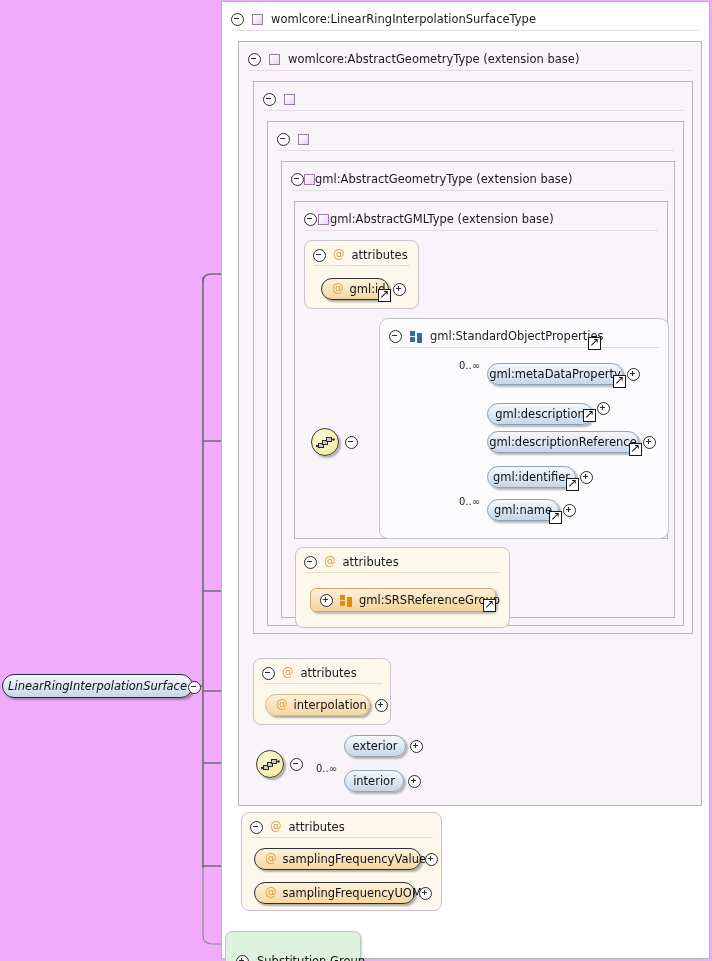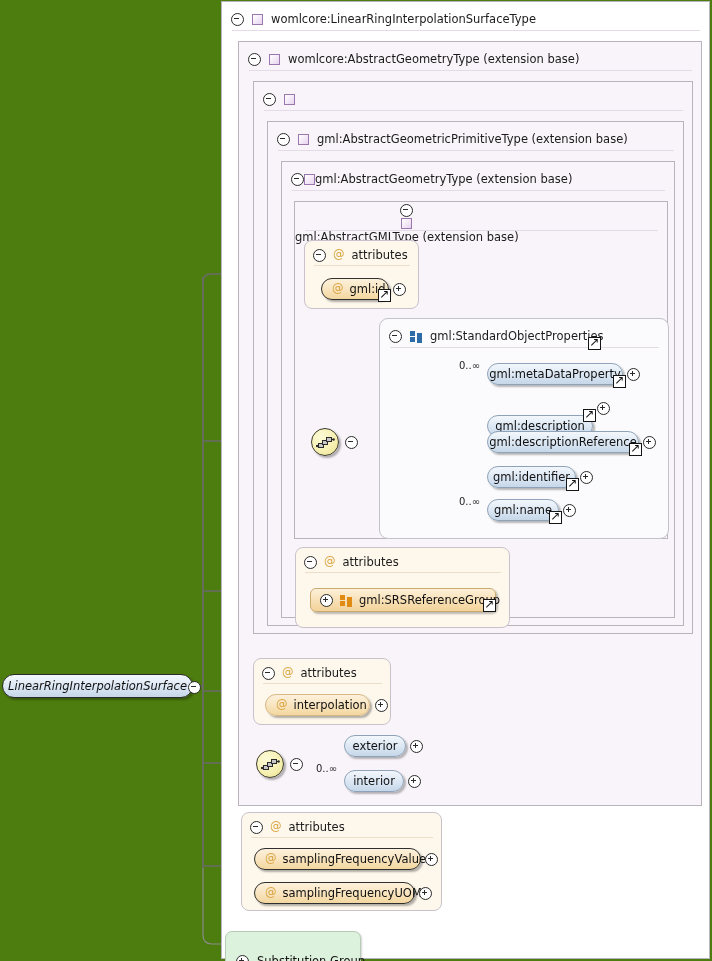--- a/index.html
+++ b/index.html
@@ -1,17 +1,17 @@
 <!DOCTYPE html>
 <html><head>
 <meta charset="utf-8">
 <style>
   html,body{margin:0;padding:0;background:#ffffff;}
   body{font-family:"DejaVu Sans","Liberation Sans",sans-serif;}
-  #stage{position:relative;width:712px;height:961px;overflow:hidden;background:#4d7c0f;}
+  #stage{position:relative;width:712px;height:961px;overflow:hidden;background:#f0abfc;}
 
   
   .typebox{position:absolute;box-sizing:border-box;border:1px solid #b9b3bd;}
   .tb-white{background:#ffffff;}
   .tb-tint{background:#f9f4f9;}
   .tb-hdr{position:absolute;left:0;top:0;height:30px;display:flex;align-items:center;}
   .tb-rule{position:absolute;height:1px;background:#e3dce6;}
   .tb-title{font-size:11.5px;color:#1b1b1b;white-space:nowrap;}
 
   
@@ -173,36 +173,35 @@
       <span class="tog"></span>
       <span class="sq"></span>
     </div>
     <div class="tb-rule" style="left:10px;top:28px;width:419px;"></div>
   </div>
 
   <div class="typebox tb-tint" style="left:267px;top:121px;width:417px;height:505px;">
     <div class="tb-hdr" style="left:9px;top:2px;gap:8px;">
       <span class="tog"></span>
       <span class="sq"></span>
-      <span class="tb-title">gml:AbstractGeometricPrimitiveType (extension base)</span>
     </div>
     <div class="tb-rule" style="left:10px;top:28px;width:396px;"></div>
   </div>
 
   <div class="typebox tb-tint" style="left:281px;top:161px;width:394px;height:457px;">
     <div class="tb-hdr" style="left:9px;top:2px;">
       <span class="tog"></span>
       <span class="sq"></span>
       <span class="tb-title">gml:AbstractGeometryType (extension base)</span>
     </div>
     <div class="tb-rule" style="left:10px;top:28px;width:373px;"></div>
   </div>
 
   <div class="typebox tb-tint" style="left:294px;top:201px;width:374px;height:338px;">
-    <div class="tb-hdr" style="left:0;top:2px;gap:1px;flex-direction:column;">
+    <div class="tb-hdr" style="left:9px;top:2px;gap:1px;">
       <span class="tog"></span>
       <span class="sq"></span>
       <span class="tb-title">gml:AbstractGMLType (extension base)</span>
     </div>
     <div class="tb-rule" style="left:10px;top:28px;width:353px;"></div>
   </div>
 
   <div class="attrpanel" style="left:304px;top:240px;width:115px;height:69px;">
     <div class="tb-hdr" style="left:8px;top:1px;gap:7px;">
       <span class="tog"></span>
@@ -267,21 +266,21 @@
   </div>
   <div class="lnk" style="left:588px;top:337px;"></div>
 
   <div class="occ" style="left:459px;top:360px;">0..∞</div>
   <div class="elem" style="left:487px;top:363px;width:136px;">
     <span>gml:metaDataProperty</span>
   </div>
   <div class="lnk" style="left:613px;top:375px;"></div>
   <div class="pluscirc" style="left:627px;top:368px;"></div>
 
-  <div class="elem" style="left:487px;top:415px;width:106px;">
+  <div class="elem" style="left:487px;top:403px;width:106px;">
     <span>gml:description</span>
   </div>
   <div class="lnk" style="left:583px;top:409px;"></div>
   <div class="pluscirc" style="left:597px;top:402px;"></div>
 
   <div class="elem" style="left:487px;top:431px;width:152px;">
     <span>gml:descriptionReference</span>
   </div>
   <div class="lnk" style="left:629px;top:443px;"></div>
   <div class="pluscirc" style="left:643px;top:436px;"></div>

